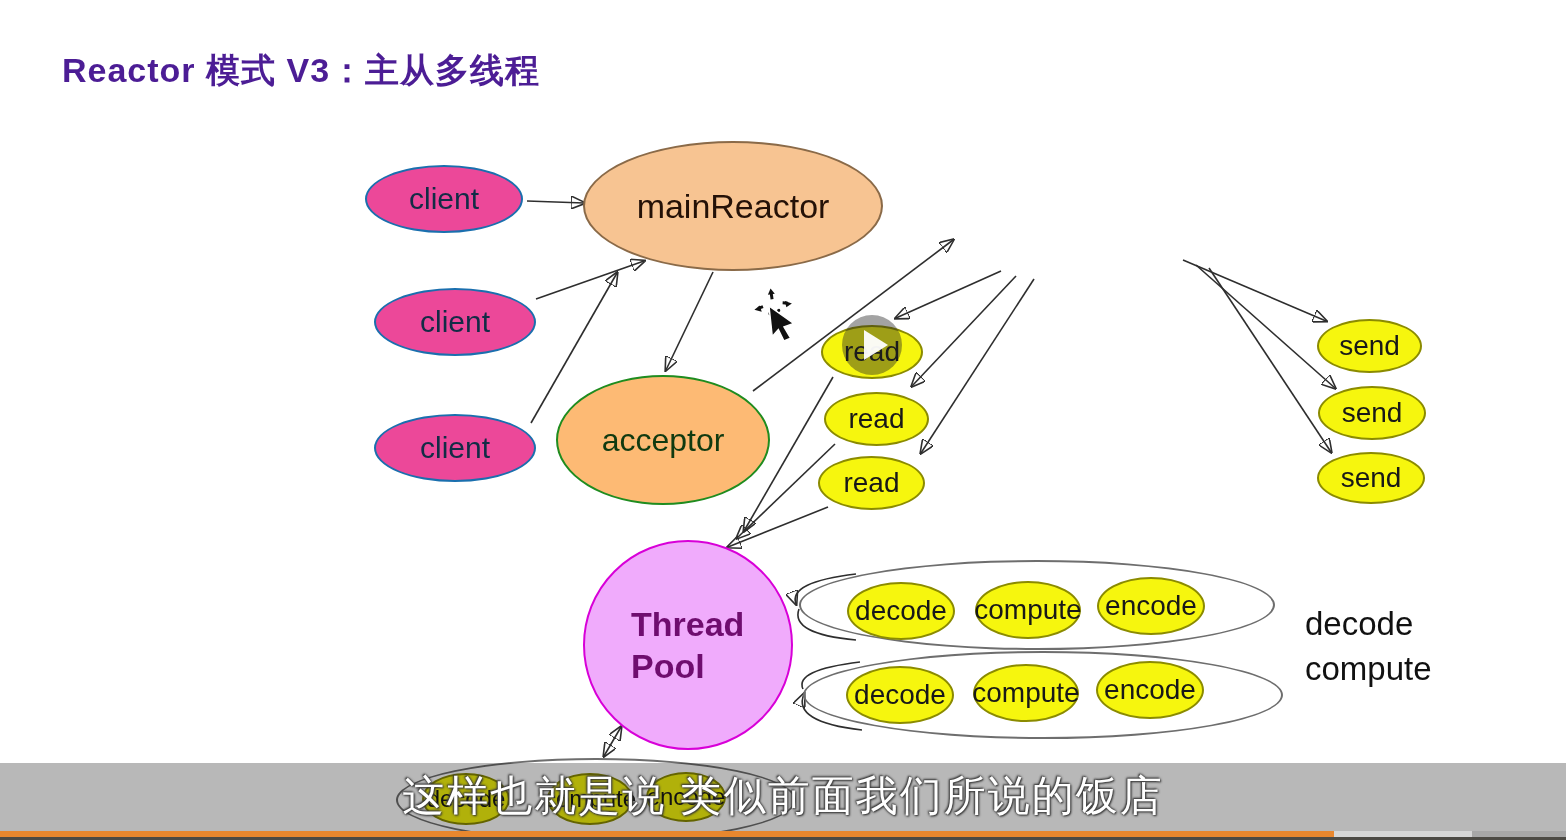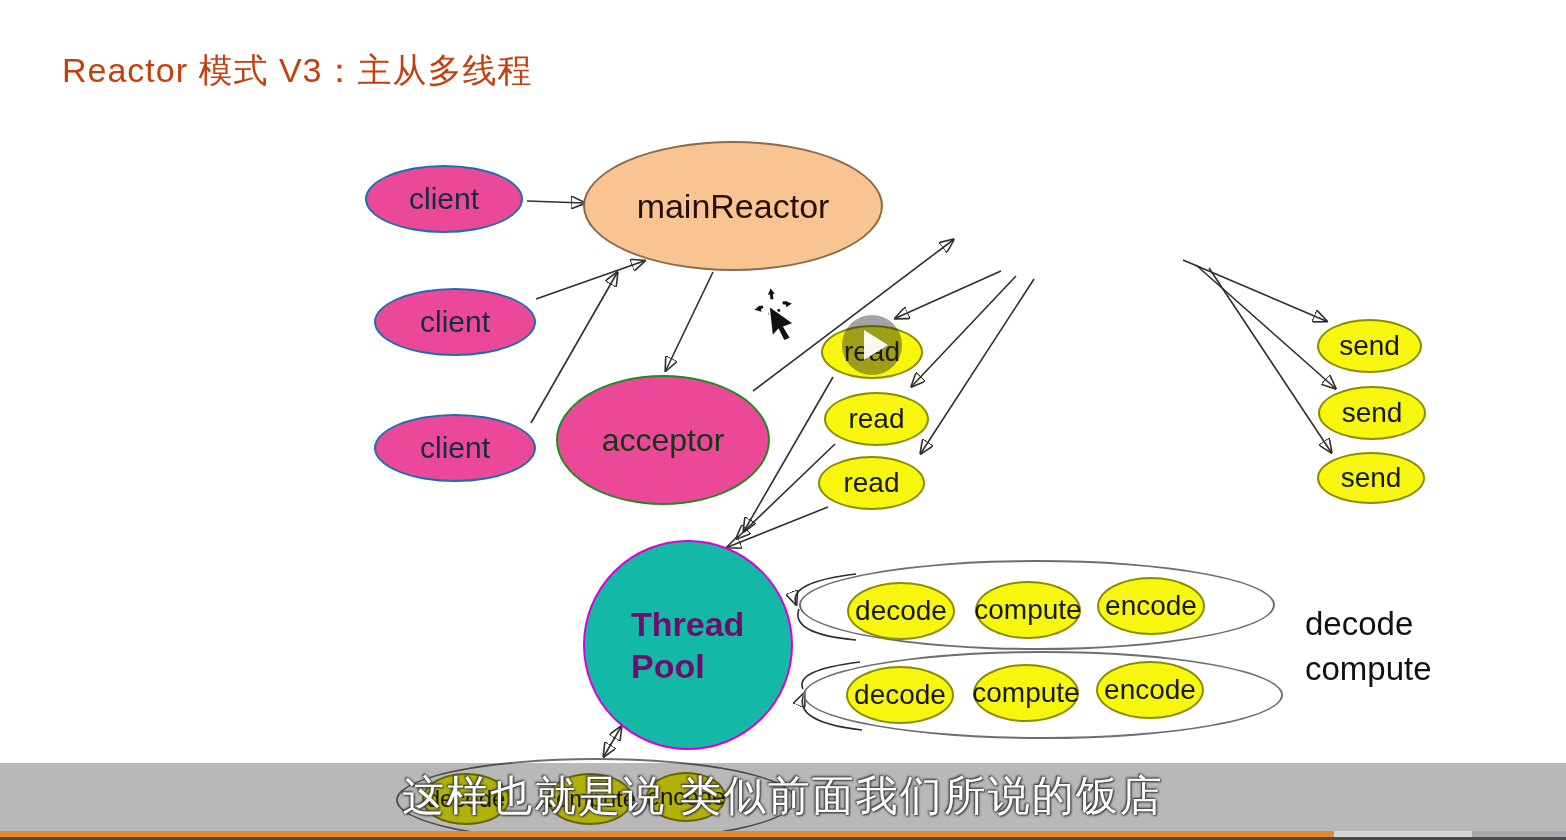--- a/index.html
+++ b/index.html
@@ -1,36 +1,36 @@
 <!DOCTYPE html>
 <html><head>
 <meta charset="utf-8">
 <style>
   html,body{margin:0;padding:0;background:#222;}
   .stage{
     position:relative;width:1566px;height:840px;background:#ffffff;
     overflow:hidden;font-family:"Liberation Sans","DejaVu Sans",sans-serif;
   }
   .title{
-    position:absolute;left:62px;top:48px;font-size:34px;font-weight:400;
-    color:#c2410c;letter-spacing:1px;white-space:nowrap;z-index:2;
+    position:absolute;left:62px;top:48px;font-size:34px;font-weight:700;
+    color:#4c1d95;letter-spacing:1px;white-space:nowrap;z-index:2;
   }
   svg.arrows{position:absolute;left:0;top:0;z-index:1;pointer-events:none;}
   svg.arrows line, svg.arrows path{stroke:#2e2e2e;stroke-width:1.6;fill:none;}
   .node{
     position:absolute;display:flex;align-items:center;justify-content:center;
     border-radius:50%;white-space:nowrap;color:#181818;z-index:2;box-sizing:border-box;
   }
   .client{background:#ec4899;border:2px solid #1a6fae;font-size:30px;color:#132c46;}
   .reactor{background:#f7c492;border:2px solid #8a6a48;font-size:34px;color:#241107;}
-  .acceptor{background:#ec4899;border:2px solid #1f8c1f;font-size:32px;color:#103a10;}
+  .acceptor{background:#fdba74;border:2px solid #1f8c1f;font-size:32px;color:#103a10;}
   .task{background:#f6f60e;border:2px solid #8b8b00;font-size:28px;text-align:right;}
   .task.small{font-size:24px;}
   .pool{
-    background:#14b8a6;border:2px solid #d800d8;color:#6f0d6f;font-weight:600;
+    background:#f0abfc;border:2px solid #d800d8;color:#6f0d6f;font-weight:600;
     font-size:34px;flex-direction:column;align-items:flex-start;padding-left:46px;line-height:1.25;
   }
   .group-ellipse{
     position:absolute;border:2px solid #6e6e6e;border-radius:50%;
     background:transparent;z-index:1;box-sizing:border-box;
   }
   .worker-label{
     position:absolute;left:1305px;top:602px;font-size:33px;color:#111;
     line-height:1.35;z-index:2;
   }

